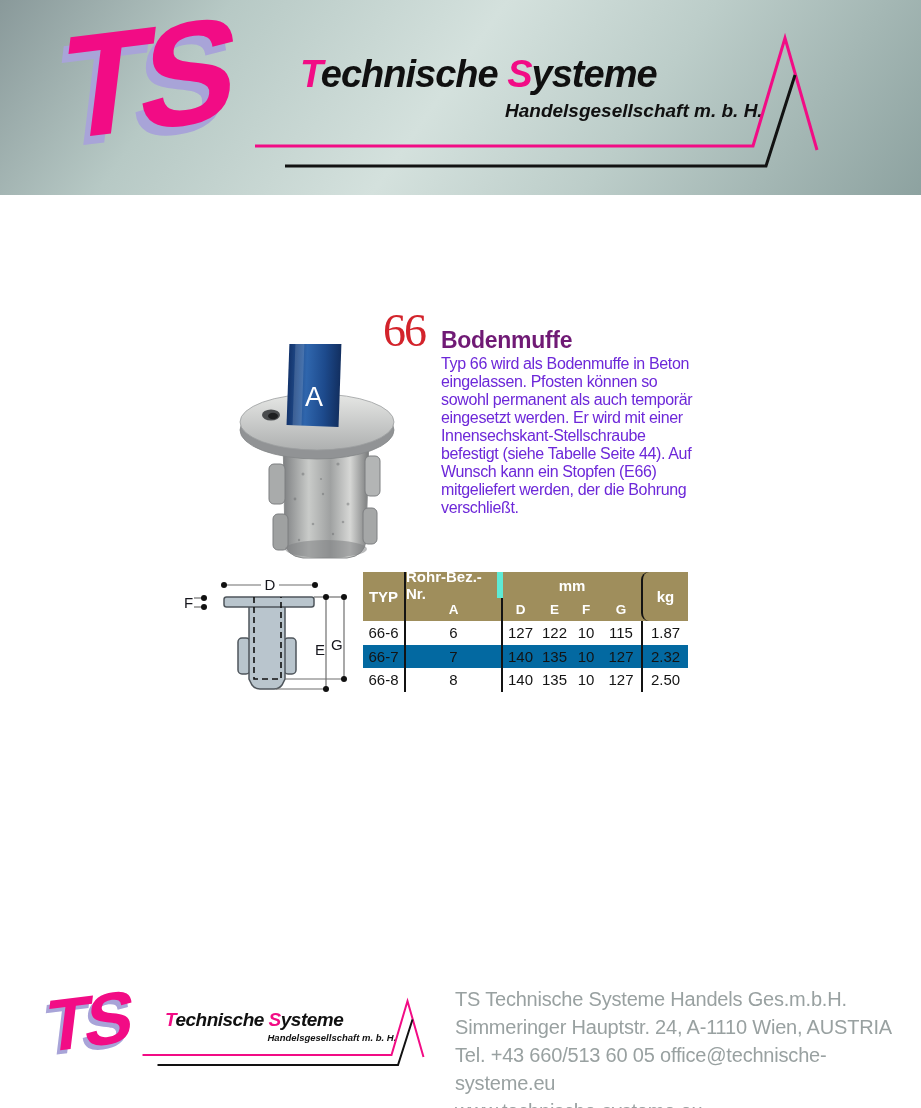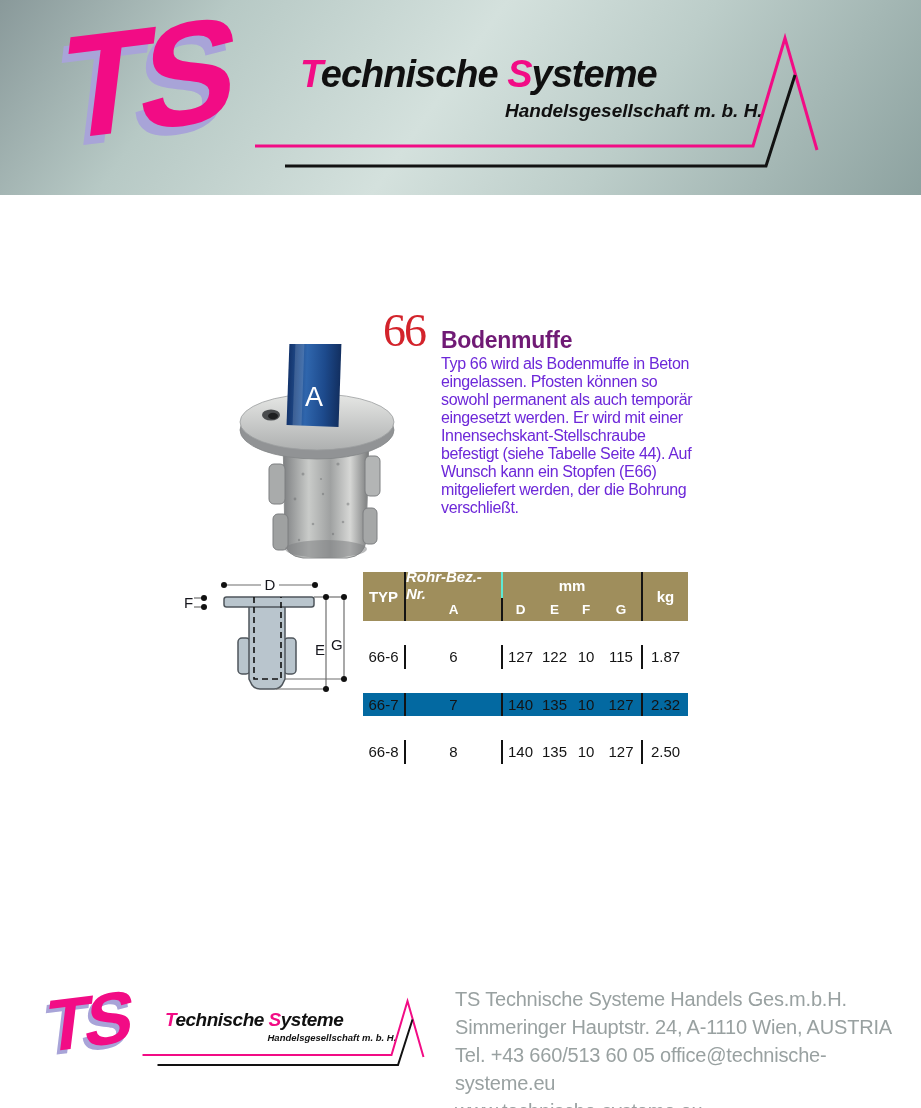--- a/index.html
+++ b/index.html
@@ -31,28 +31,28 @@
   .photo-svg{position:absolute;left:233px;top:344px;}
   .drawing-svg{position:absolute;left:176px;top:566px;}
 
   
   .spec-table{position:absolute;left:363px;top:572px;width:325px;color:#141414;}
   .spec-table *{box-sizing:border-box;}
   .t-head{display:grid;grid-template-columns:43px 97px 35px 33px 30px 40px 47px;
           grid-template-rows:26px 23px;background:#9f8e5c;color:#ffffff;}
   .th{display:flex;align-items:center;justify-content:center;font-size:15px;font-weight:bold;}
   .th-typ{grid-area:1/1/3/2;border-right:2px solid #131313;}
-  .th-rohr{grid-area:1/2/2/3;border-right:2px solid #5eead4;font-style:italic;}
+  .th-rohr{grid-area:1/2/2/3;border-right:6px solid #5eead4;}
   .th-mm{grid-area:1/3/2/7;}
-  .th-kg{grid-area:1/7/3/8;border-left:2px solid #131313;}
+  .th-kg{grid-area:1/7/3/8;border-left:2px solid #131313;border-radius:8px;}
   .th-sub{font-size:13.5px;}
   .th-a{grid-area:2/2/3/3;border-right:2px solid #131313;}
   .th-d{grid-area:2/3/3/4;} .th-e{grid-area:2/4/3/5;}
   .th-f{grid-area:2/5/3/6;} .th-g{grid-area:2/6/3/7;}
-  .t-row{display:grid;grid-template-columns:43px 97px 35px 33px 30px 40px 47px;height:23.5px;margin-top:24px;}
+  .t-row{display:grid;grid-template-columns:43px 97px 35px 33px 30px 40px 47px;height:23.5px;}
   .t-row.hl{background:#0369a1;}
   .td{display:flex;align-items:center;justify-content:center;font-size:15px;}
   .td.b-r{border-right:2px solid #131313;}
   .td.b-l{border-left:2px solid #131313;}
 
   
   .footer-logo{position:absolute;left:15px;top:982px;width:921px;height:195px;
           transform:scale(0.5);transform-origin:0 0;}
   .footer-contact{position:absolute;left:455px;top:985px;font-size:20px;line-height:28px;
           color:#99a1a1;letter-spacing:-0.2px;}

